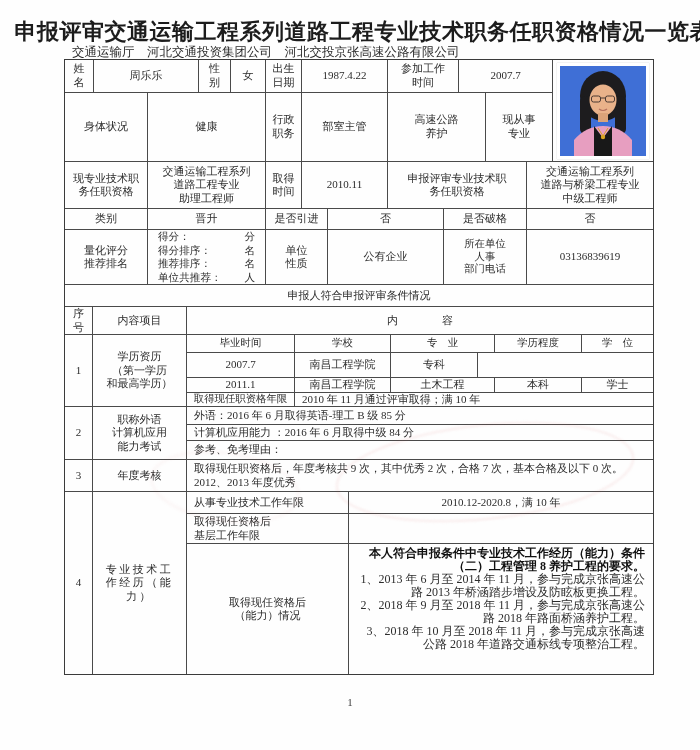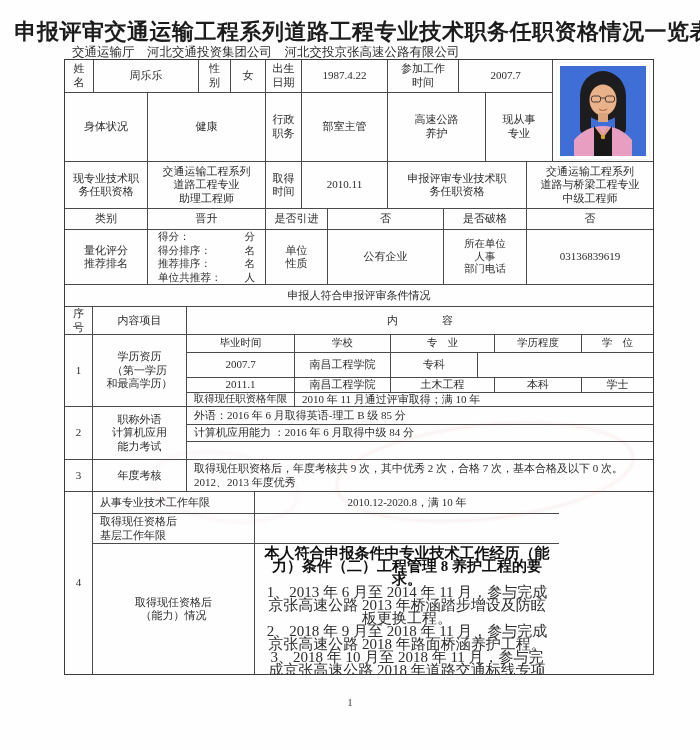--- a/index.html
+++ b/index.html
@@ -28,21 +28,21 @@
     text-align:center; border-right:1px solid #4a4a4a;
     white-space:pre-line; overflow:hidden;
   }
   .row > .c:last-child, .row > .grp:last-child { border-right:none; }
   .l { justify-content:flex-start; text-align:left; padding:0 7px; }
   .grp { display:flex; flex-direction:column; }
   .col { display:flex; flex-direction:column; }
   .small { font-size:10.4px; }
   .sp { letter-spacing:2.5px; }
   .srow { display:flex; justify-content:space-between; font-size:10.6px; line-height:13.5px; }
-  .exp { padding:3px 8px; font-size:15px; line-height:13px; text-align:center; }
+  .exp { padding:3px 8px; font-size:12px; line-height:13px; text-align:right; }
   .exp p { margin:0; }
   .exp .b { font-weight:bold; color:#101010; }
   .photo-cell { display:flex; align-items:center; justify-content:center; border-left:1px solid #4a4a4a; }
   .photo-frame { width:92px; height:96px; background:#fff; box-shadow:0 0 1px #bbb; padding:3px; }
   .pagenum { position:absolute; top:696px; left:0; width:100%; text-align:center; font-size:11px; color:#444; }
   .stamp {
     position:absolute; left:335px; top:424px; width:300px; height:96px;
     border:2px solid rgba(205,80,80,.11); border-radius:50%;
     transform:rotate(-6deg); filter:blur(1px); pointer-events:none;
   }
@@ -204,32 +204,38 @@
       <div class="c" style="width:94px">职称外语
 计算机应用
 能力考试</div>
       <div class="col" style="width:466px">
         <div class="row" style="height:18px">
             <div class="c l" style="width:466px">外语：2016 年 6 月取得英语-理工 B 级 85 分</div>
           </div>
         <div class="row" style="height:17px">
             <div class="c l" style="width:466px">计算机应用能力 ：2016 年 6 月取得中级 84 分</div>
           </div>
+        <div class="row nb" style="height:18px">
+            <div class="c l" style="width:466px">参考、免考理由：</div>
+          </div>
       </div>
     </div>
 
     <div class="row" style="height:32px">
       <div class="c" style="width:28px">3</div>
       <div class="c" style="width:94px">年度考核</div>
       <div class="c l" style="width:466px">取得现任职资格后，年度考核共 9 次，其中优秀 2 次，合格 7 次，基本合格及以下 0 次。
 2012、2013 年度优秀</div>
     </div>
 
     <div class="row nb" style="height:182px">
       <div class="c" style="width:28px">4</div>
+      <div class="c sp" style="width:94px">专业技术工
+作经历（能
+力）</div>
       <div class="col" style="width:466px">
         <div class="row" style="height:22px">
           <div class="c l" style="width:162px">从事专业技术工作年限</div>
           <div class="c" style="width:304px">2010.12-2020.8，满 10 年</div>
         </div>
         <div class="row" style="height:30px">
           <div class="c l" style="width:162px">取得现任资格后
 基层工作年限</div>
           <div class="c" style="width:304px"></div>
         </div>

